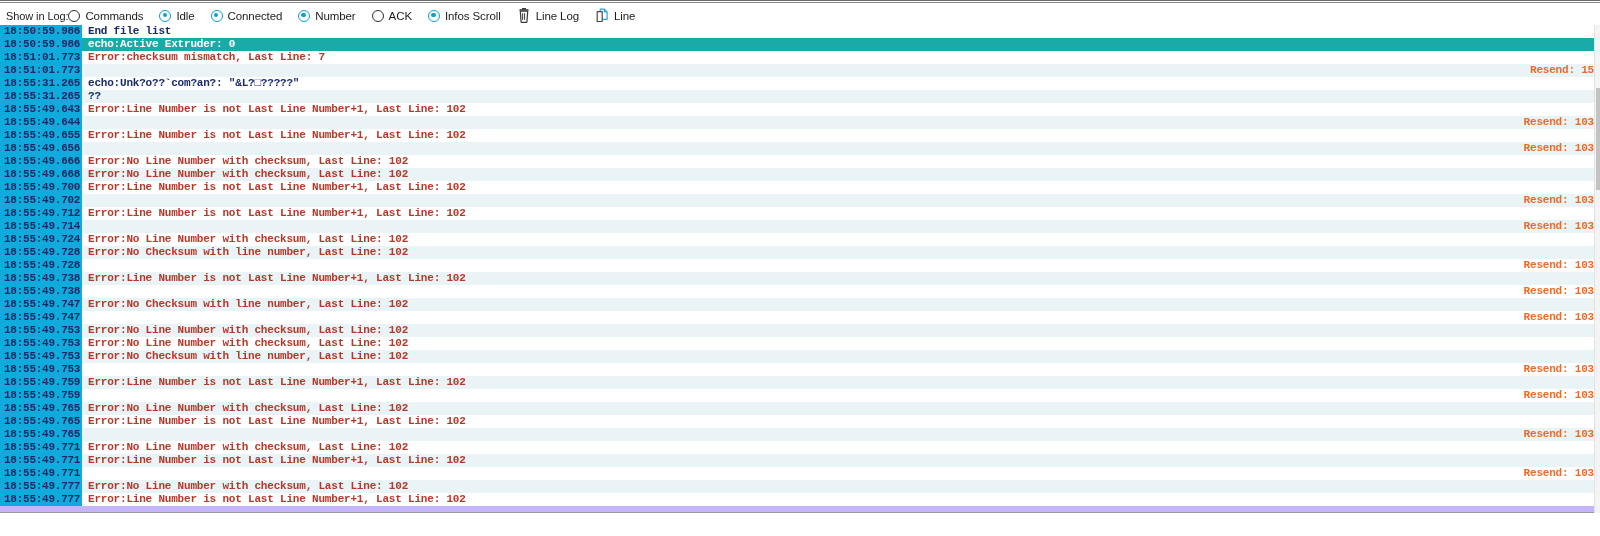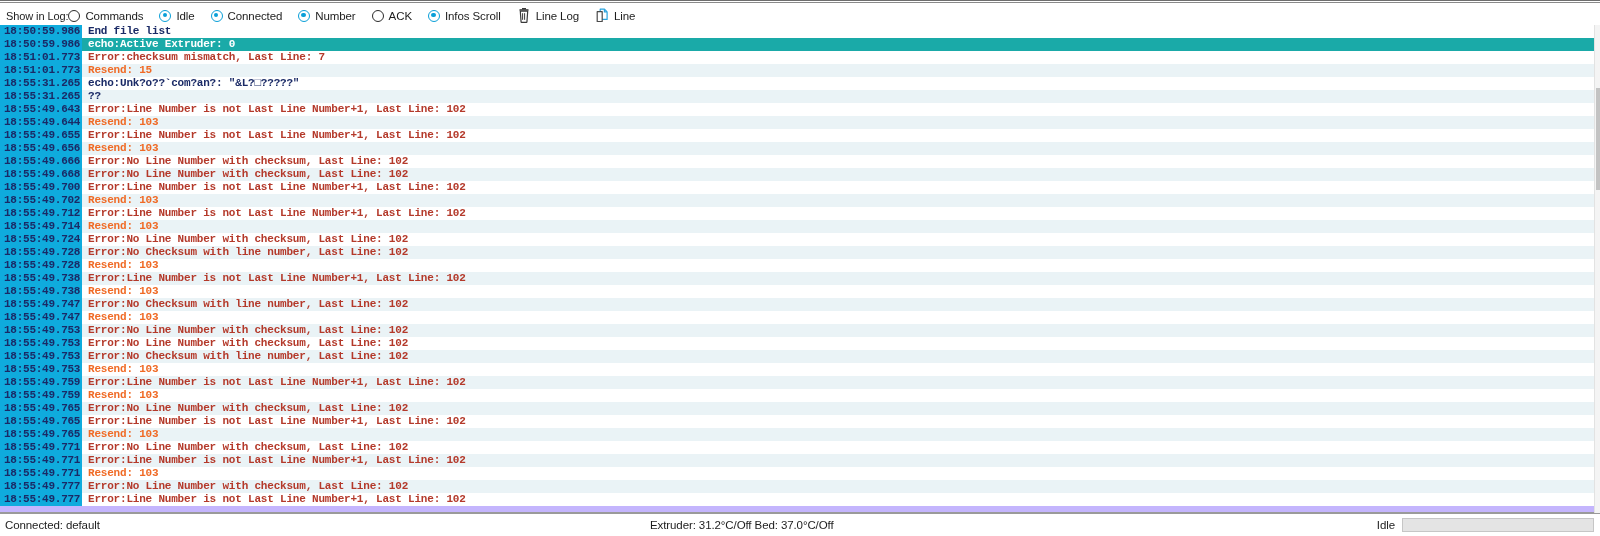--- a/index.html
+++ b/index.html
@@ -141,21 +141,21 @@
     font-size: 11px;
     line-height: 13px;
     font-weight: bold;
     padding-left: 6px;
     box-sizing: border-box;
     white-space: nowrap;
     overflow: hidden;
     letter-spacing: -0.2px;
   }
   .msg.t-error  { color: #b4392a; }
-  .msg.t-resend { color: #f06a25; }
+  .msg.t-resend { color: #f06a25; text-align: right; }
   .msg.t-info   { color: #1a2a66; }
   .msg.t-sel    { color: #ffffff; border-radius: 6px; }
 
   
   .vscroll {
     position: absolute;
     right: 0; top: 25px;
     width: 6px;
     height: 488px;
     background: #f4f4f4;
@@ -434,24 +434,14 @@
       <div class="row even">
         <span class="ts">18:55:49.777</span>
         <span class="msg t-error">Error:Line Number is not Last Line Number+1, Last Line: 102</span>
       </div>
     </div>
 
   <div class="vscroll">
     <div class="vthumb"></div>
   </div>
 
-  <div class="statusbar">
-    <span class="sb-left">Connected: default</span>
-    <span class="sb-center">Extruder: 31.2°C/Off Bed: 37.0°C/Off</span>
-    <span class="sb-right">
-      <span class="sb-idle">Idle</span>
-      <span class="progress">
-        <span class="bar" id="progress-fill" style="width: 0%;"></span>
-      </span>
-    </span>
-  </div>
 
 </div>
 
 </body></html>

